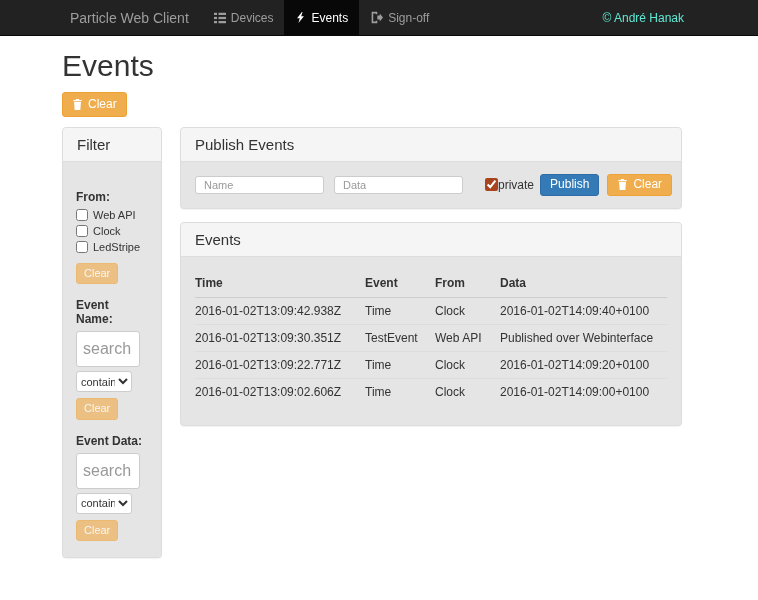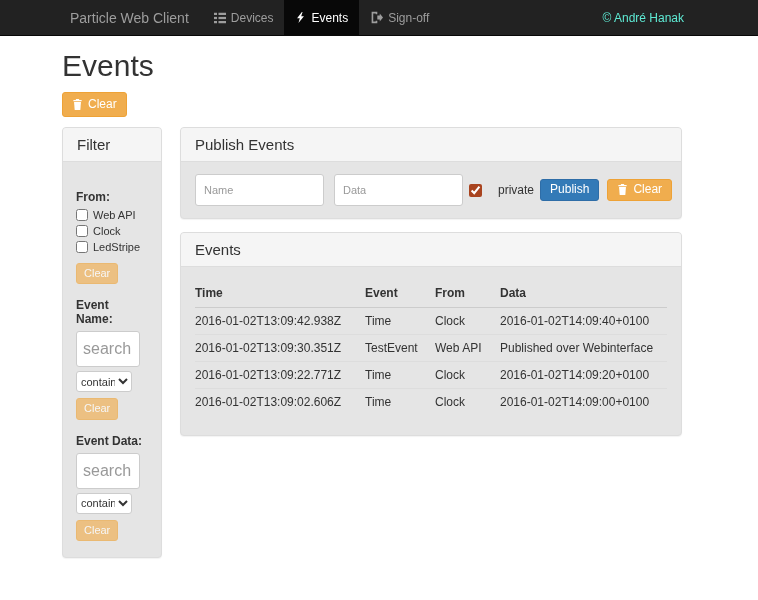--- a/index.html
+++ b/index.html
@@ -147,36 +147,36 @@
     background: #fff;
     color: #333;
     font-family: inherit;
     display: block;
     text-align-last: center;
   }
 
   
   .publish-body { display: flex; align-items: center; }
   .pub-input {
-    height: 32px;
+    height: 18px;
     width: 129px;
     font-size: 11px;
     padding: 2px 8px;
     border: 1px solid #ccc;
     border-radius: 3px;
     color: #555;
     font-family: inherit;
   }
   .pub-input::placeholder { color: #999; }
   .pub-input + .pub-input { margin-left: 10px; }
   .private-wrap {
     display: flex;
-    align-items: flex-end;
-    gap: 16px;
-    margin-left: 6px;
+    align-items: flex-start;
+    gap: 0;
+    margin-left: 22px;
     font-size: 12px;
     color: #333;
   }
   .private-wrap input[type="checkbox"] {
     width: 13px; height: 13px; margin: 0;
     accent-color: #a9441f;
   }
   .publish-body .btn-primary { margin-left: 6px; height: 22px; }
   .publish-body .btn-warning { margin-left: 8px; height: 22px; }
 

